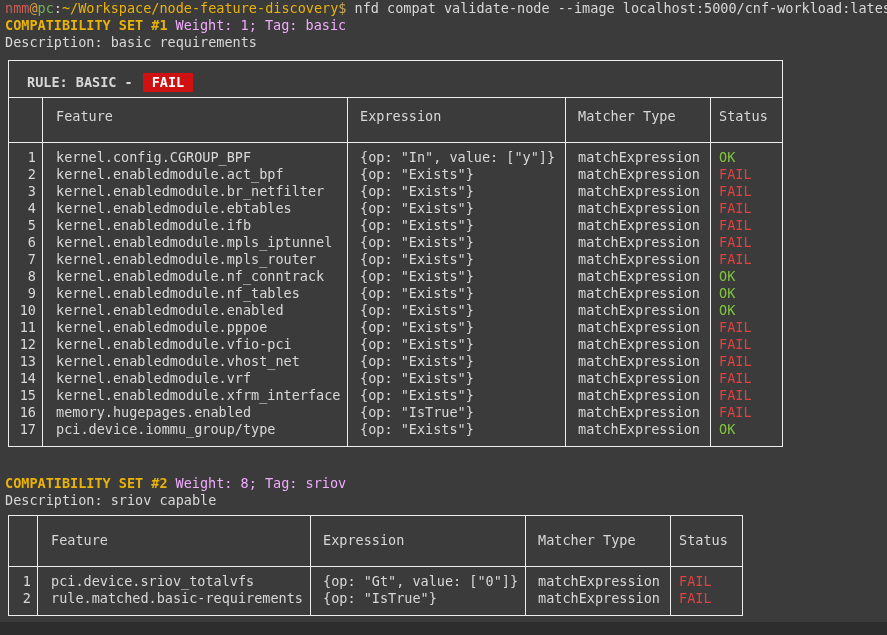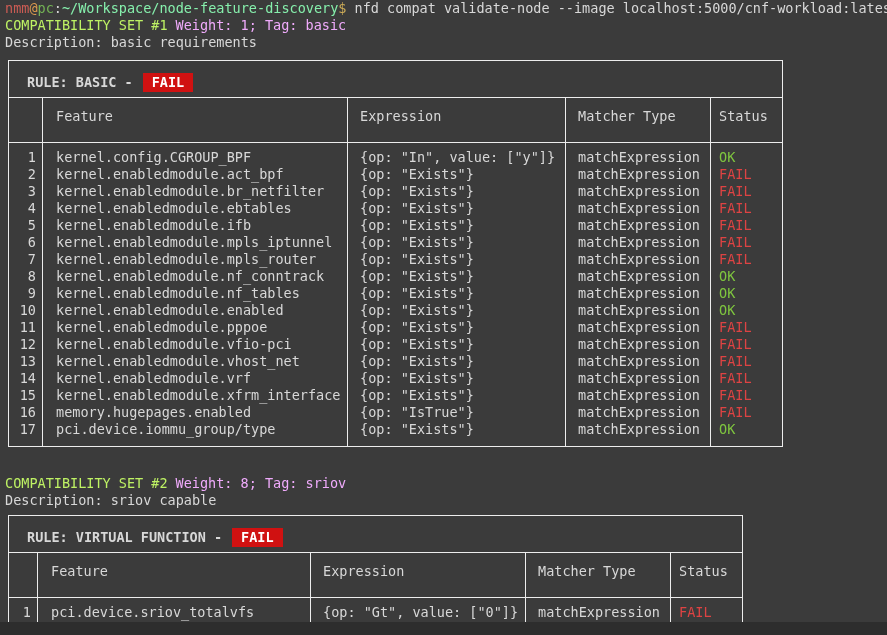--- a/index.html
+++ b/index.html
@@ -13,26 +13,26 @@
     color: #d8d8d8;
   }
   .terminal { position: relative; width: 887px; height: 635px; }
   .line { white-space: pre; padding-left: 5px; }
 
   
   .seg-user    { color: #cc5c54; }
   .seg-at      { color: #dd9b4e; }
   .seg-host    { color: #74b455; }
   .seg-colon   { color: #d8d8d8; }
-  .seg-path    { color: #86efac; }
+  .seg-path    { color: #eab308; }
   .seg-dollar  { color: #ccab57; }
   .seg-command { color: #d8d8d8; }
 
   .sec-heading { white-space: pre; padding-left: 5px; }
-  .hl-title { color: #bef264; font-weight: normal; }
+  .hl-title { color: #eab308; font-weight: bold; }
   .hl-meta  { color: #f0abfc; padding-left: 8px; }
   .description { padding-left: 5px; }
 
   .sec2 .sec-heading { margin-top: 28px; }
 
   table.rule-table {
     border-collapse: collapse;
     table-layout: fixed;
     border: 1px solid #ededed;
     margin: 9px 0 0 8px;
@@ -243,23 +243,20 @@
 
     <table class="rule-table t2">
       <colgroup>
         <col style="width:29px">
           <col style="width:273px">
           <col style="width:215px">
           <col style="width:145px">
           <col style="width:72px">
       </colgroup>
       <tbody>
-          <tr class="rule-row">
-        <td colspan="5"><span>RULE: VIRTUAL FUNCTION -</span><span class="badge">FAIL</span></td>
-      </tr>
       <tr class="cols-row">
         <td class="c-num"></td>
         <td class="c-feature">Feature</td>
         <td class="c-expr">Expression</td>
         <td class="c-matcher">Matcher Type</td>
         <td class="c-status">Status</td>
       </tr>
       </tbody>
         <tbody>
           <tr>

